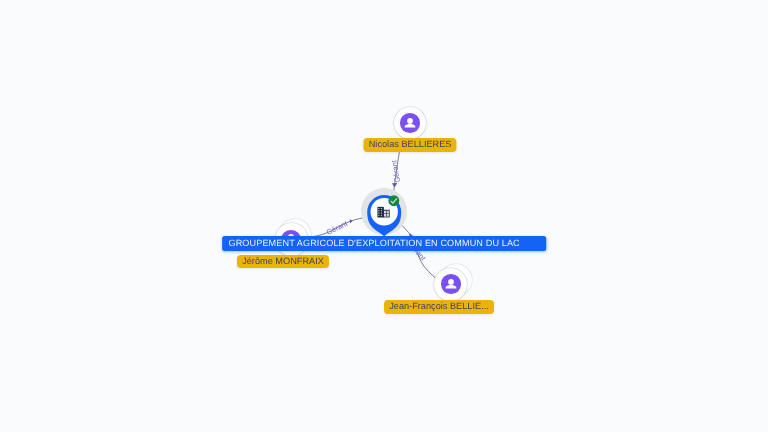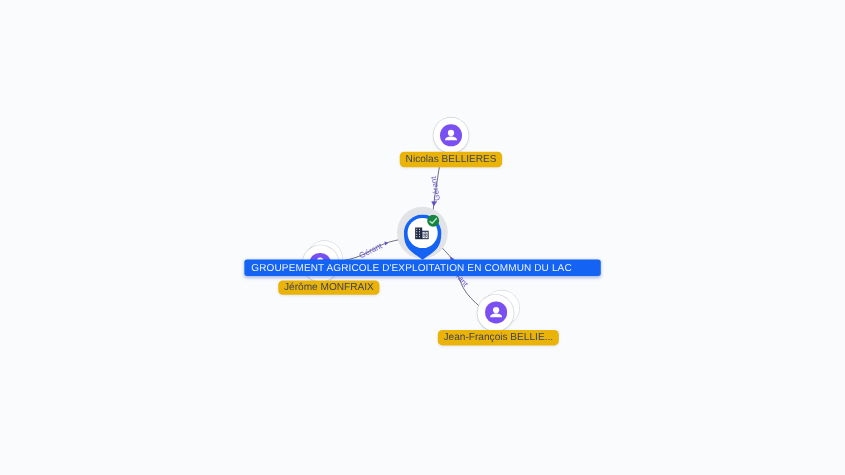--- a/index.html
+++ b/index.html
@@ -109,16 +109,16 @@
     <div class="avatar-dot" style="left:-9.8px;top:-9.8px;width:19.6px;height:19.6px;">
       <svg width="12" height="12" viewBox="0 0 12 12">
         <circle cx="6" cy="3.9" r="2.85" fill="#fff"></circle>
         <path d="M0.55 10.4 C 0.55 8.1, 3.0 7.05, 6 7.05 C 9.0 7.05, 11.45 8.1, 11.45 10.4 Z" fill="#fff"></path>
       </svg>
     </div>
   </div>
 
   <div class="nlabel sel" style="left:384.3px;top:236px;">GROUPEMENT AGRICOLE D'EXPLOITATION EN COMMUN DU LAC</div>
   <div class="nlabel" style="left:410.1px;top:138.1px;">Nicolas BELLIERES</div>
-  <div class="nlabel" style="left:299px;top:254.7px;">Jérôme MONFRAIX</div>
-  <div class="nlabel" style="left:453px;top:300.0px;">Jean-François BELLIE...</div>
+  <div class="nlabel" style="left:283px;top:254.7px;">Jérôme MONFRAIX</div>
+  <div class="nlabel" style="left:439px;top:300.0px;">Jean-François BELLIE...</div>
 
 </div>
 
 </body></html>

